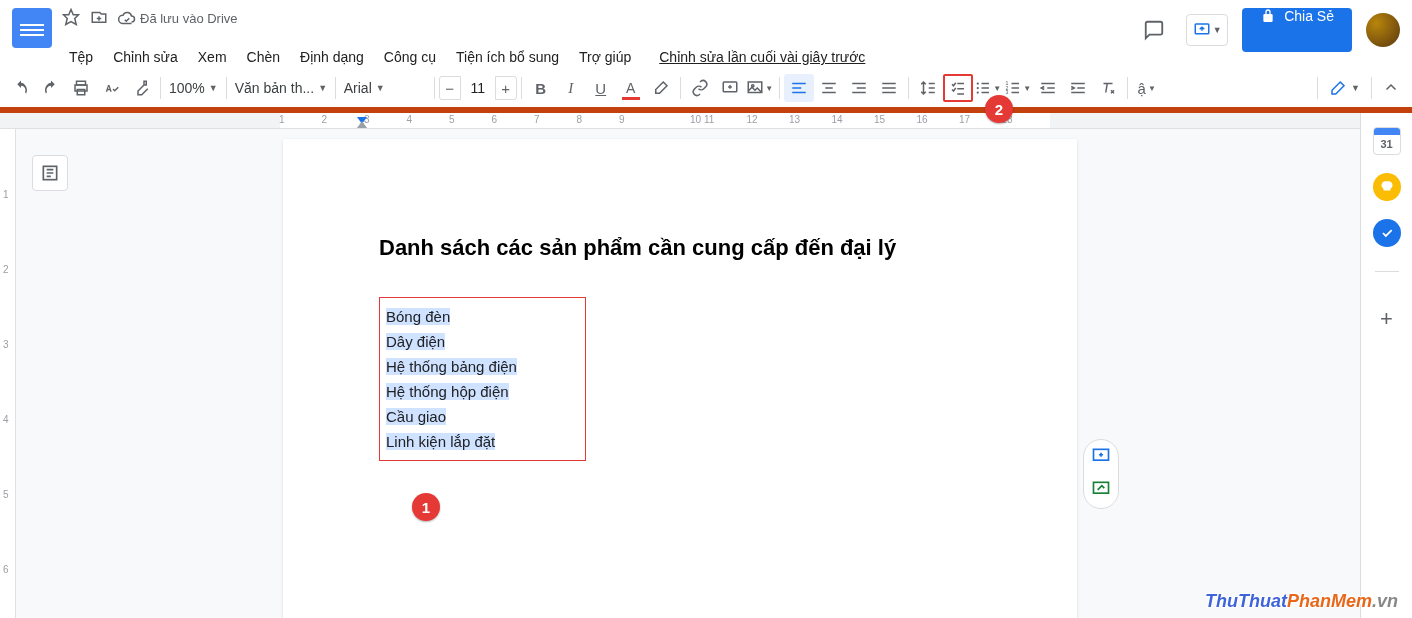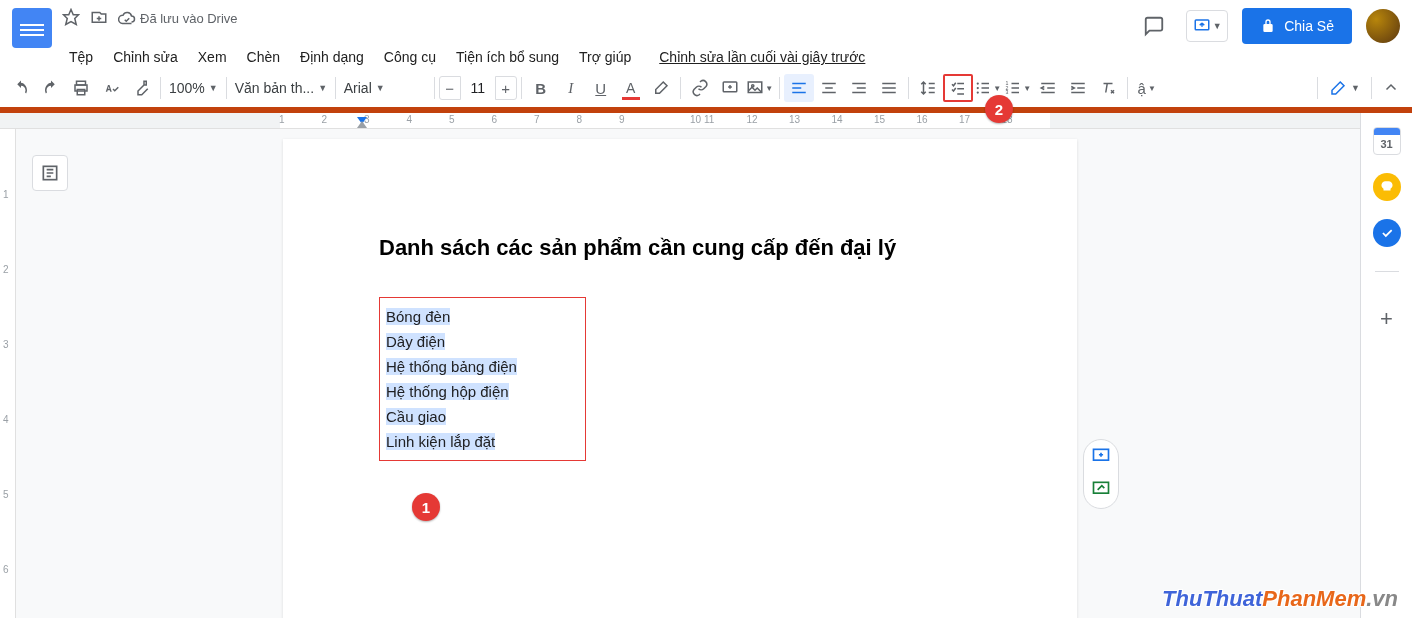--- a/index.html
+++ b/index.html
@@ -16,21 +16,21 @@
   .doc-title { font-size: 18px; color: #212121; padding:2px 4px; }
   .title-icons { display:flex; align-items:center; gap:10px; color:#5f6368; }
   .title-icons svg { width:18px; height:18px; }
   .saved { color:#5f6368; font-size:13px; display:flex; align-items:center; gap:4px; }
   .menubar { display:flex; gap:6px; margin-top:16px; align-items:baseline;}
   .menubar span { padding:4px 7px; font-size:14px; color:#212121; cursor:pointer; }
   .last-edit { color:#5f6368; text-decoration: underline; font-size:13px; margin-left:8px; padding:4px 0; cursor:pointer;}
   .header-right { display:flex; align-items:center; gap:14px; margin-left:auto; }
   .hicon { width:36px; height:36px; display:flex; align-items:center; justify-content:center; color:#5f6368; border-radius:50%; }
   .present { width:42px; height:32px; border:1px solid #dadce0; border-radius:4px; display:flex; align-items:center; justify-content:center; color:#1a73e8; }
-  .share-btn { height:36px; padding:0 18px; background:#1a73e8; color:#fff; border-radius:4px; font-size:14px; font-weight:500; display:flex; align-items:center; gap:8px; cursor:pointer;}
+  .share-btn { height:44px; padding:0 18px; background:#1a73e8; color:#fff; border-radius:4px; font-size:14px; font-weight:500; display:flex; align-items:flex-start; gap:8px; cursor:pointer;}
   .avatar { width:34px; height:34px; border-radius:50%; background: radial-gradient(circle at 30% 30%, #b8860b, #5a3610); }
 
   
   .toolbar-wrap { border-bottom:6px solid #c2410c; padding:0 6px; }
   .toolbar { display:flex; align-items:center; height:38px; gap:0; }
   .tb { width:30px; height:28px; display:flex; align-items:center; justify-content:center; color:#5f6368; border-radius:3px; cursor:pointer; flex-shrink:0;}
   .tb.active { background:#e8f0fe; color:#1a73e8; }
   .tb svg { width:18px; height:18px; }
   .sep { width:1px; height:22px; background:#dadce0; margin:0 4px; flex-shrink:0;}
   .combo { display:flex; align-items:center; height:26px; border:0; padding:0 4px; font-size:14px; color:#3c4043; cursor:pointer; gap:4px; white-space:nowrap;}
@@ -76,21 +76,21 @@
   .cal span{position:relative; top:3px; font-size:11px; font-weight:bold; color:#5f6368;}
   .keep { background:#fbbc04; border-radius:50%;}
   .tasks { background:#1a73e8; border-radius:50%;}
   .side-panel .plus { color:#5f6368; font-size:22px; margin-top:10px; cursor:pointer;}
   .side-sep { width:24px; height:1px; background:#dadce0; margin:6px 0;}
 
   
   .badge { position:absolute; width:28px; height:28px; border-radius:50%; background:#e53935; color:#fff; font-weight:bold; font-size:15px; display:flex; align-items:center; justify-content:center; box-shadow:0 1px 2px rgba(0,0,0,0.3); z-index:10;}
 
   
-  .watermark { position:absolute; right:14px; bottom:6px; font-size:22px; font-weight:bold; font-style:italic; z-index:20;}
+  .watermark { position:absolute; right:14px; bottom:6px; font-size:18px; font-weight:bold; font-style:italic; z-index:20;}
   .watermark .a{color:#3f64d9; text-shadow:1px 1px 0 #fff, -1px -1px 0 #fff, 1px -1px 0 #fff, -1px 1px 0 #fff;}
   .watermark .b{color:#e8671a; text-shadow:1px 1px 0 #fff, -1px -1px 0 #fff, 1px -1px 0 #fff, -1px 1px 0 #fff;}
   .watermark .c{color:#888; text-shadow:1px 1px 0 #fff, -1px -1px 0 #fff;}
 </style>
 </head>
 <body>
 
 <div class="app">
 
   <div class="header">

